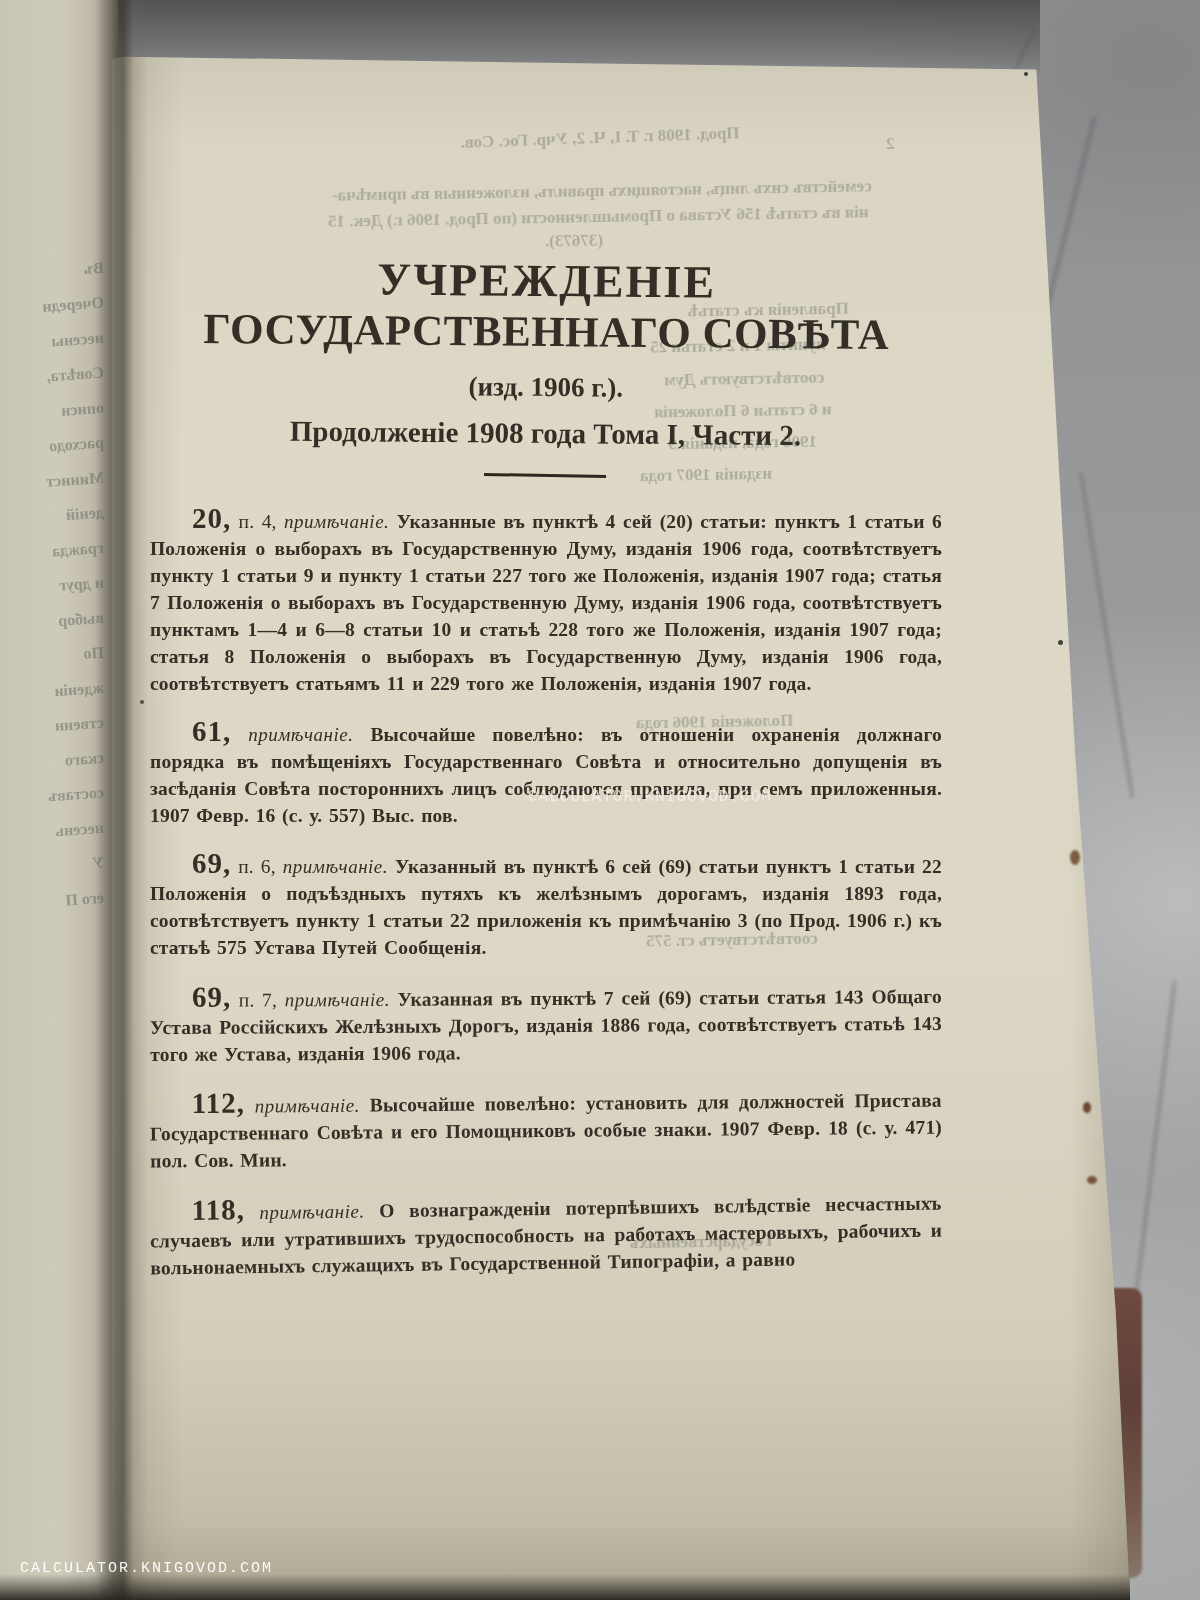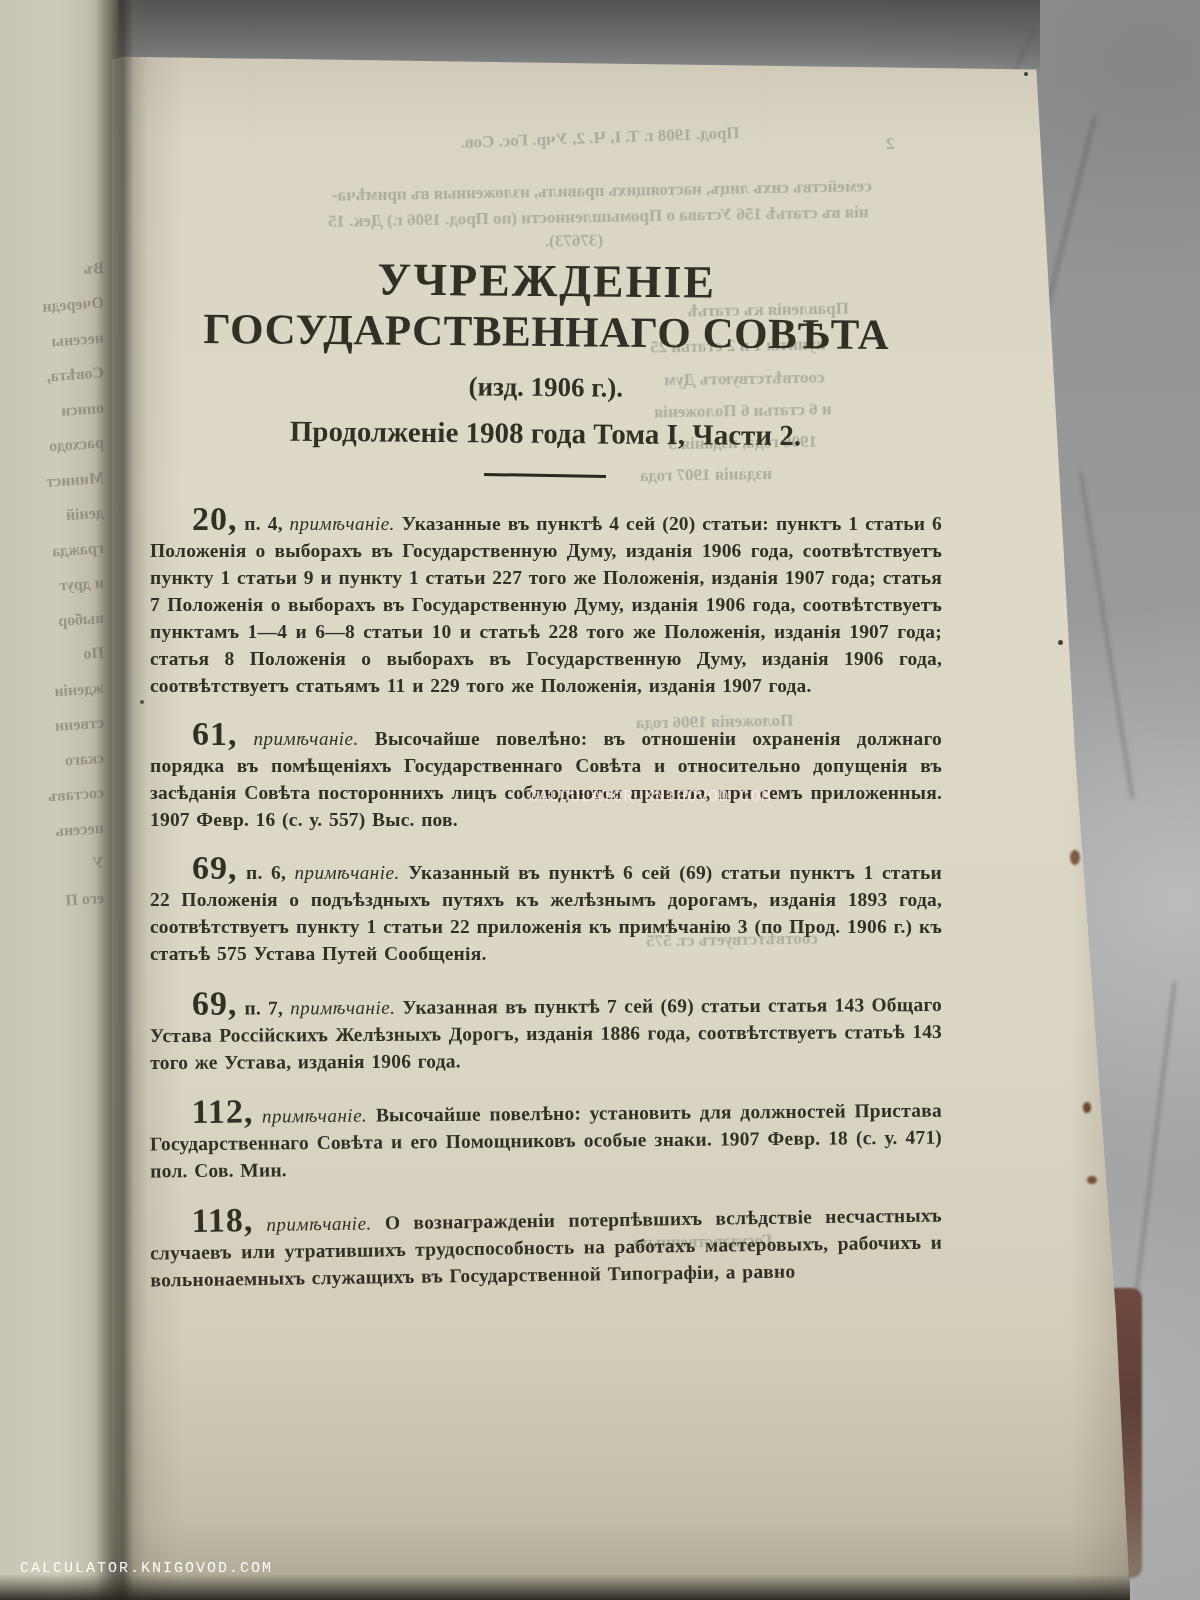--- a/index.html
+++ b/index.html
@@ -110,22 +110,22 @@
   }
   .edition{margin-top:16px;text-align:center;font-size:27px;font-weight:700;}
   .continuation{margin-top:14px;text-align:center;font-size:29px;font-weight:700;}
   .rule{width:122px;height:3px;background:#2d2921;margin:24px auto 0 auto;transform:rotate(.5deg);}
   .paras{margin-top:28px;}
   .para{
     margin:0 0 21px 0;
     font-size:19.5px;line-height:27px;font-weight:700;
     text-align:justify;text-indent:42px;word-spacing:1.5px;letter-spacing:.2px;
   }
-  .pnum{font-size:34px;font-weight:700;letter-spacing:1px;}
-  .ppoint{font-weight:700;}
+  .pnum{font-size:29px;font-weight:700;letter-spacing:1px;}
+  .ppoint{font-weight:400;}
   .pnote{font-style:italic;font-weight:400;font-size:19px;letter-spacing:.5px;}
   .para.tilt1{transform:rotate(-.3deg);}
   .para.tilt2{transform:rotate(-.5deg);}
   .para.tilt3{transform:rotate(-.8deg);}
   
   .wm{
     position:absolute;z-index:6;
     font-family:Liberation Mono, monospace;white-space:nowrap;
   }
   .wm-center{left:528px;top:788px;font-size:16px;letter-spacing:1px;color:rgba(255,238,238,.8);}

